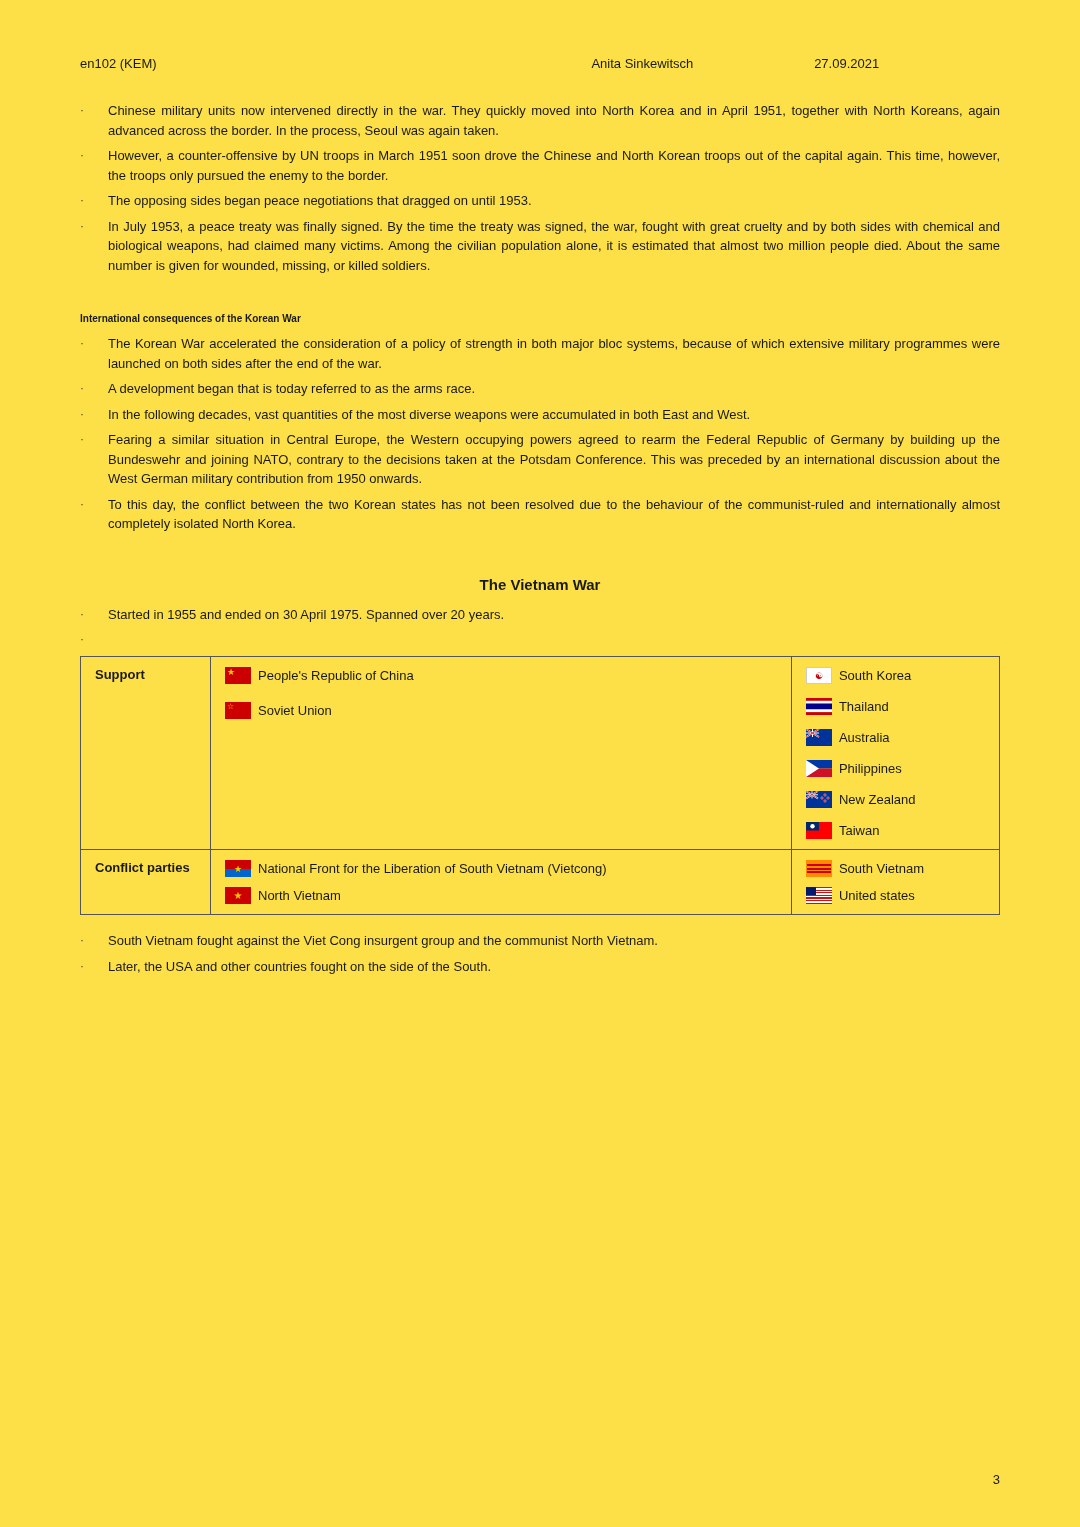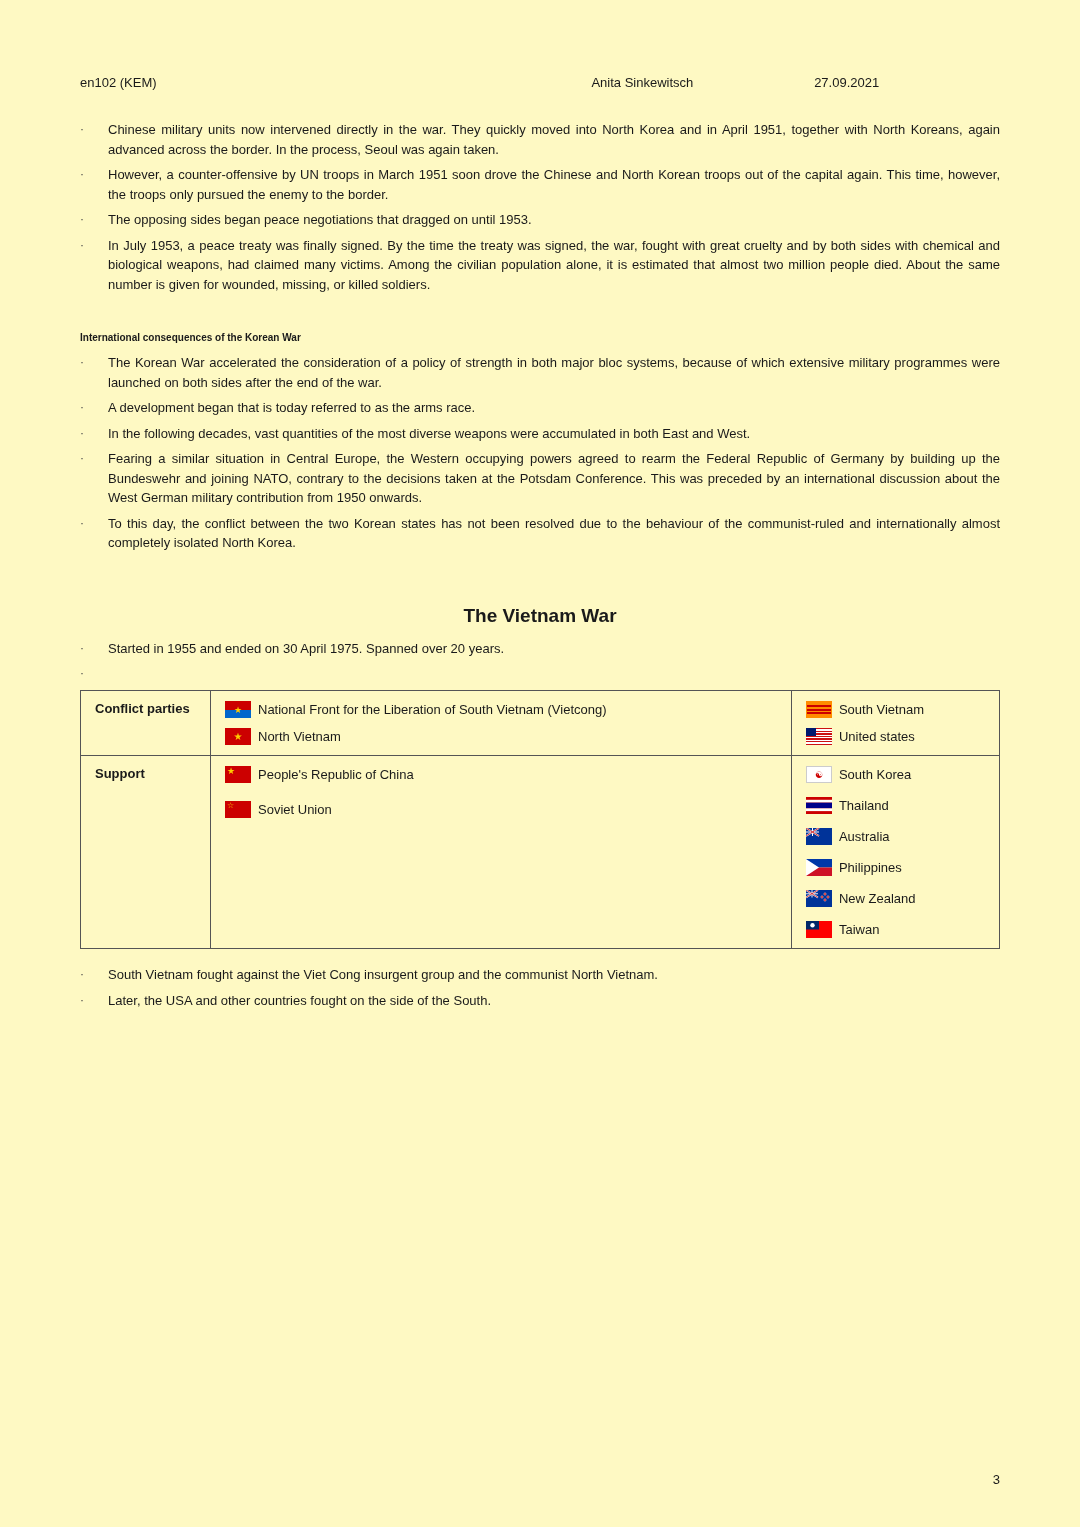--- a/index.html
+++ b/index.html
@@ -14,22 +14,22 @@
       font-size: 13.5px;
       color: #1a1a1a;
       width: 1080px;
       min-height: 1527px;
       padding: 0;
     }
 
     .page {
       width: 1080px;
       min-height: 1527px;
-      background: #fef9c3;
-      padding: 75px 80px 60px 80px;
+      background: #fde047;
+      padding: 56px 80px 60px 80px;
       position: relative;
     }
 
     .header {
       display: flex;
       justify-content: space-between;
       align-items: flex-start;
       margin-bottom: 30px;
       font-size: 13px;
       font-family: Arial, sans-serif;
@@ -81,25 +81,25 @@
       margin-bottom: 10px;
       margin-top: 6px;
     }
 
     .section-spacer {
       height: 24px;
     }
 
     .vietnam-title {
       font-weight: bold;
-      font-size: 19px;
+      font-size: 15px;
       font-family: Arial, sans-serif;
       text-align: center;
       margin-bottom: 12px;
-      margin-top: 20px;
+      margin-top: 10px;
     }
 
     .conflict-table {
       width: 100%;
       border-collapse: collapse;
       margin-top: 8px;
       margin-bottom: 16px;
       font-size: 13px;
       font-family: Arial, sans-serif;
     }
@@ -341,48 +341,20 @@
       <span class="bullet-text">Started in 1955 and ended on 30 April 1975. Spanned over 20 years.</span>
     </li>
     <li>
       <span class="bullet-dot">·</span>
       <span class="bullet-text empty-bullet"></span>
     </li>
   </ul>
 
   <table class="conflict-table">
     <tbody>
-
-      <tr>
-        <td class="label-cell">Conflict parties</td>
-        <td>
-          <div class="flag-row">
-            <span class="vc-flag flag-icon"></span>
-            <span>National Front for the Liberation of South Vietnam (Vietcong)</span>
-          </div>
-          <div class="flag-row" style="margin-top:10px;">
-            <span class="nv-flag flag-icon"></span>
-            <span>North Vietnam</span>
-          </div>
-        </td>
-        <td>
-          <div class="flag-row">
-            <div class="sv-flag flag-icon">
-              <div class="stripe"></div>
-              <div class="stripe"></div>
-              <div class="stripe"></div>
-            </div>
-            <span>South Vietnam</span>
-          </div>
-          <div class="flag-row" style="margin-top:10px;">
-            <span class="us-flag flag-icon"></span>
-            <span>United states</span>
-          </div>
-        </td>
-      </tr>
 
       <tr>
         <td class="label-cell">Support</td>
         <td>
           <div class="flag-row">
             <span class="china-flag flag-icon"></span>
             <span>People's Republic of China</span>
           </div>
           <div class="flag-row" style="margin-top:18px;">
             <span class="soviet-flag flag-icon"></span>
@@ -444,20 +416,48 @@
           <div class="flag-row" style="margin-top:14px;">
             <svg class="flag-icon" viewBox="0 0 26 17" xmlns="http://www.w3.org/2000/svg">
               <rect width="26" height="17" fill="#fe0000"></rect>
               <rect width="13" height="8.5" fill="#002868"></rect>
               <circle cx="6.5" cy="4.25" r="2.2" fill="#ffffff"></circle>
             </svg>
             <span>Taiwan</span>
           </div>
         </td>
       </tr>
+
+      <tr>
+        <td class="label-cell">Conflict parties</td>
+        <td>
+          <div class="flag-row">
+            <span class="vc-flag flag-icon"></span>
+            <span>National Front for the Liberation of South Vietnam (Vietcong)</span>
+          </div>
+          <div class="flag-row" style="margin-top:10px;">
+            <span class="nv-flag flag-icon"></span>
+            <span>North Vietnam</span>
+          </div>
+        </td>
+        <td>
+          <div class="flag-row">
+            <div class="sv-flag flag-icon">
+              <div class="stripe"></div>
+              <div class="stripe"></div>
+              <div class="stripe"></div>
+            </div>
+            <span>South Vietnam</span>
+          </div>
+          <div class="flag-row" style="margin-top:10px;">
+            <span class="us-flag flag-icon"></span>
+            <span>United states</span>
+          </div>
+        </td>
+      </tr>
     </tbody>
   </table>
 
   <ul class="bullet-list">
     <li>
       <span class="bullet-dot">·</span>
       <span class="bullet-text">South Vietnam fought against the Viet Cong insurgent group and the communist North Vietnam.</span>
     </li>
     <li>
       <span class="bullet-dot">·</span>

